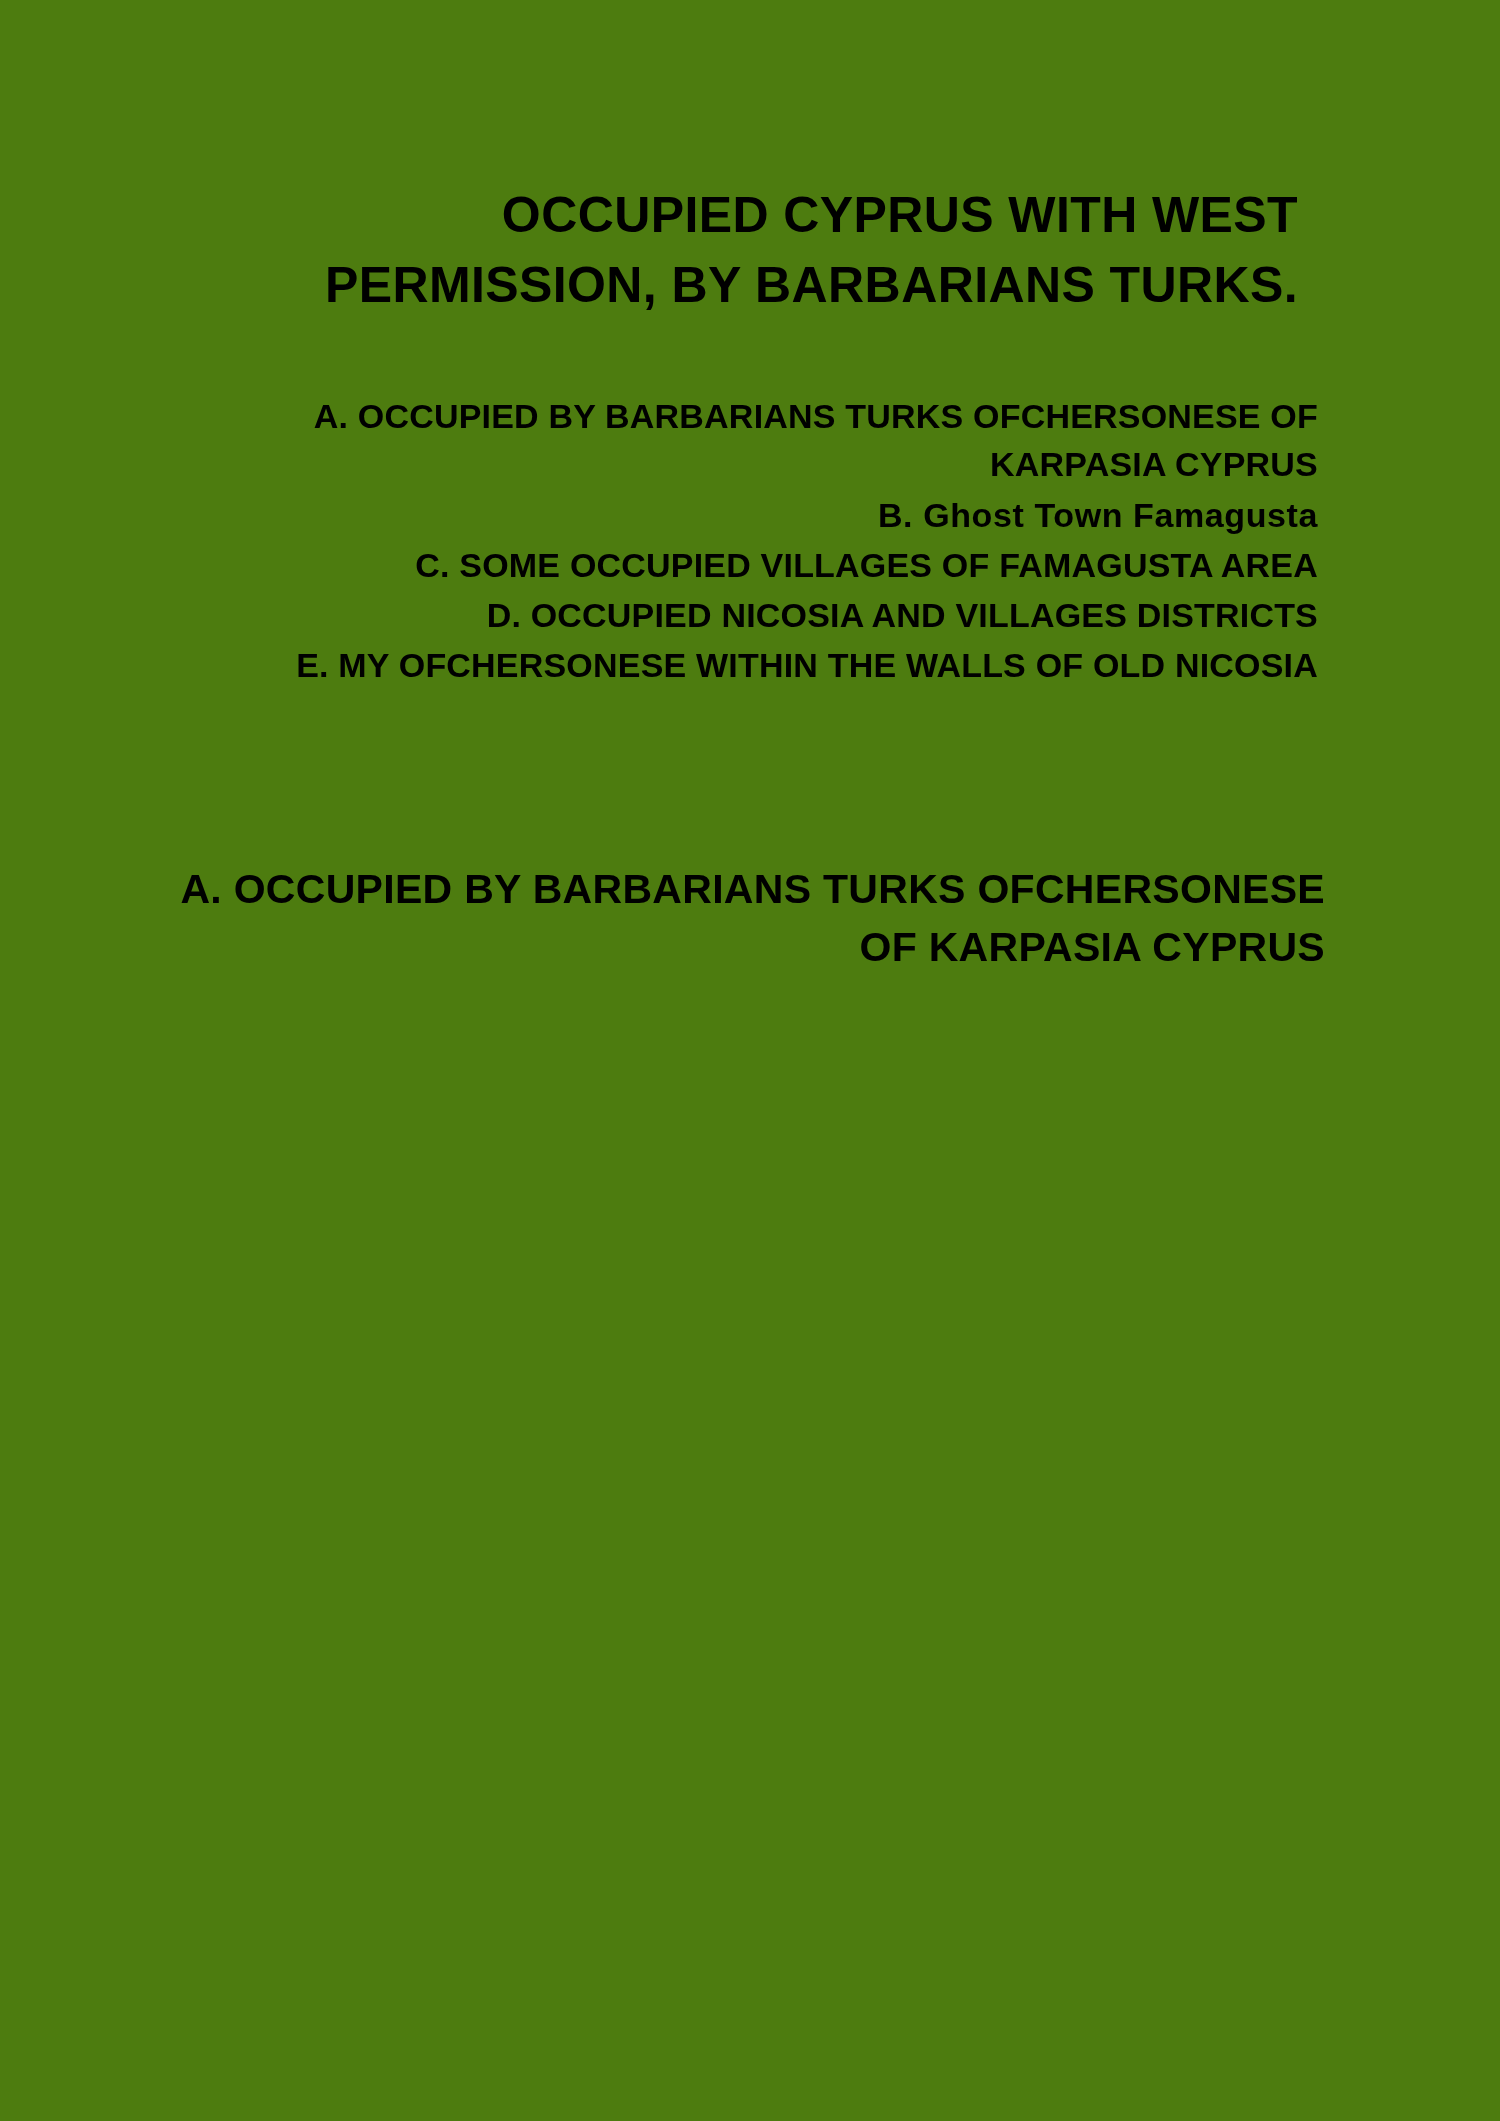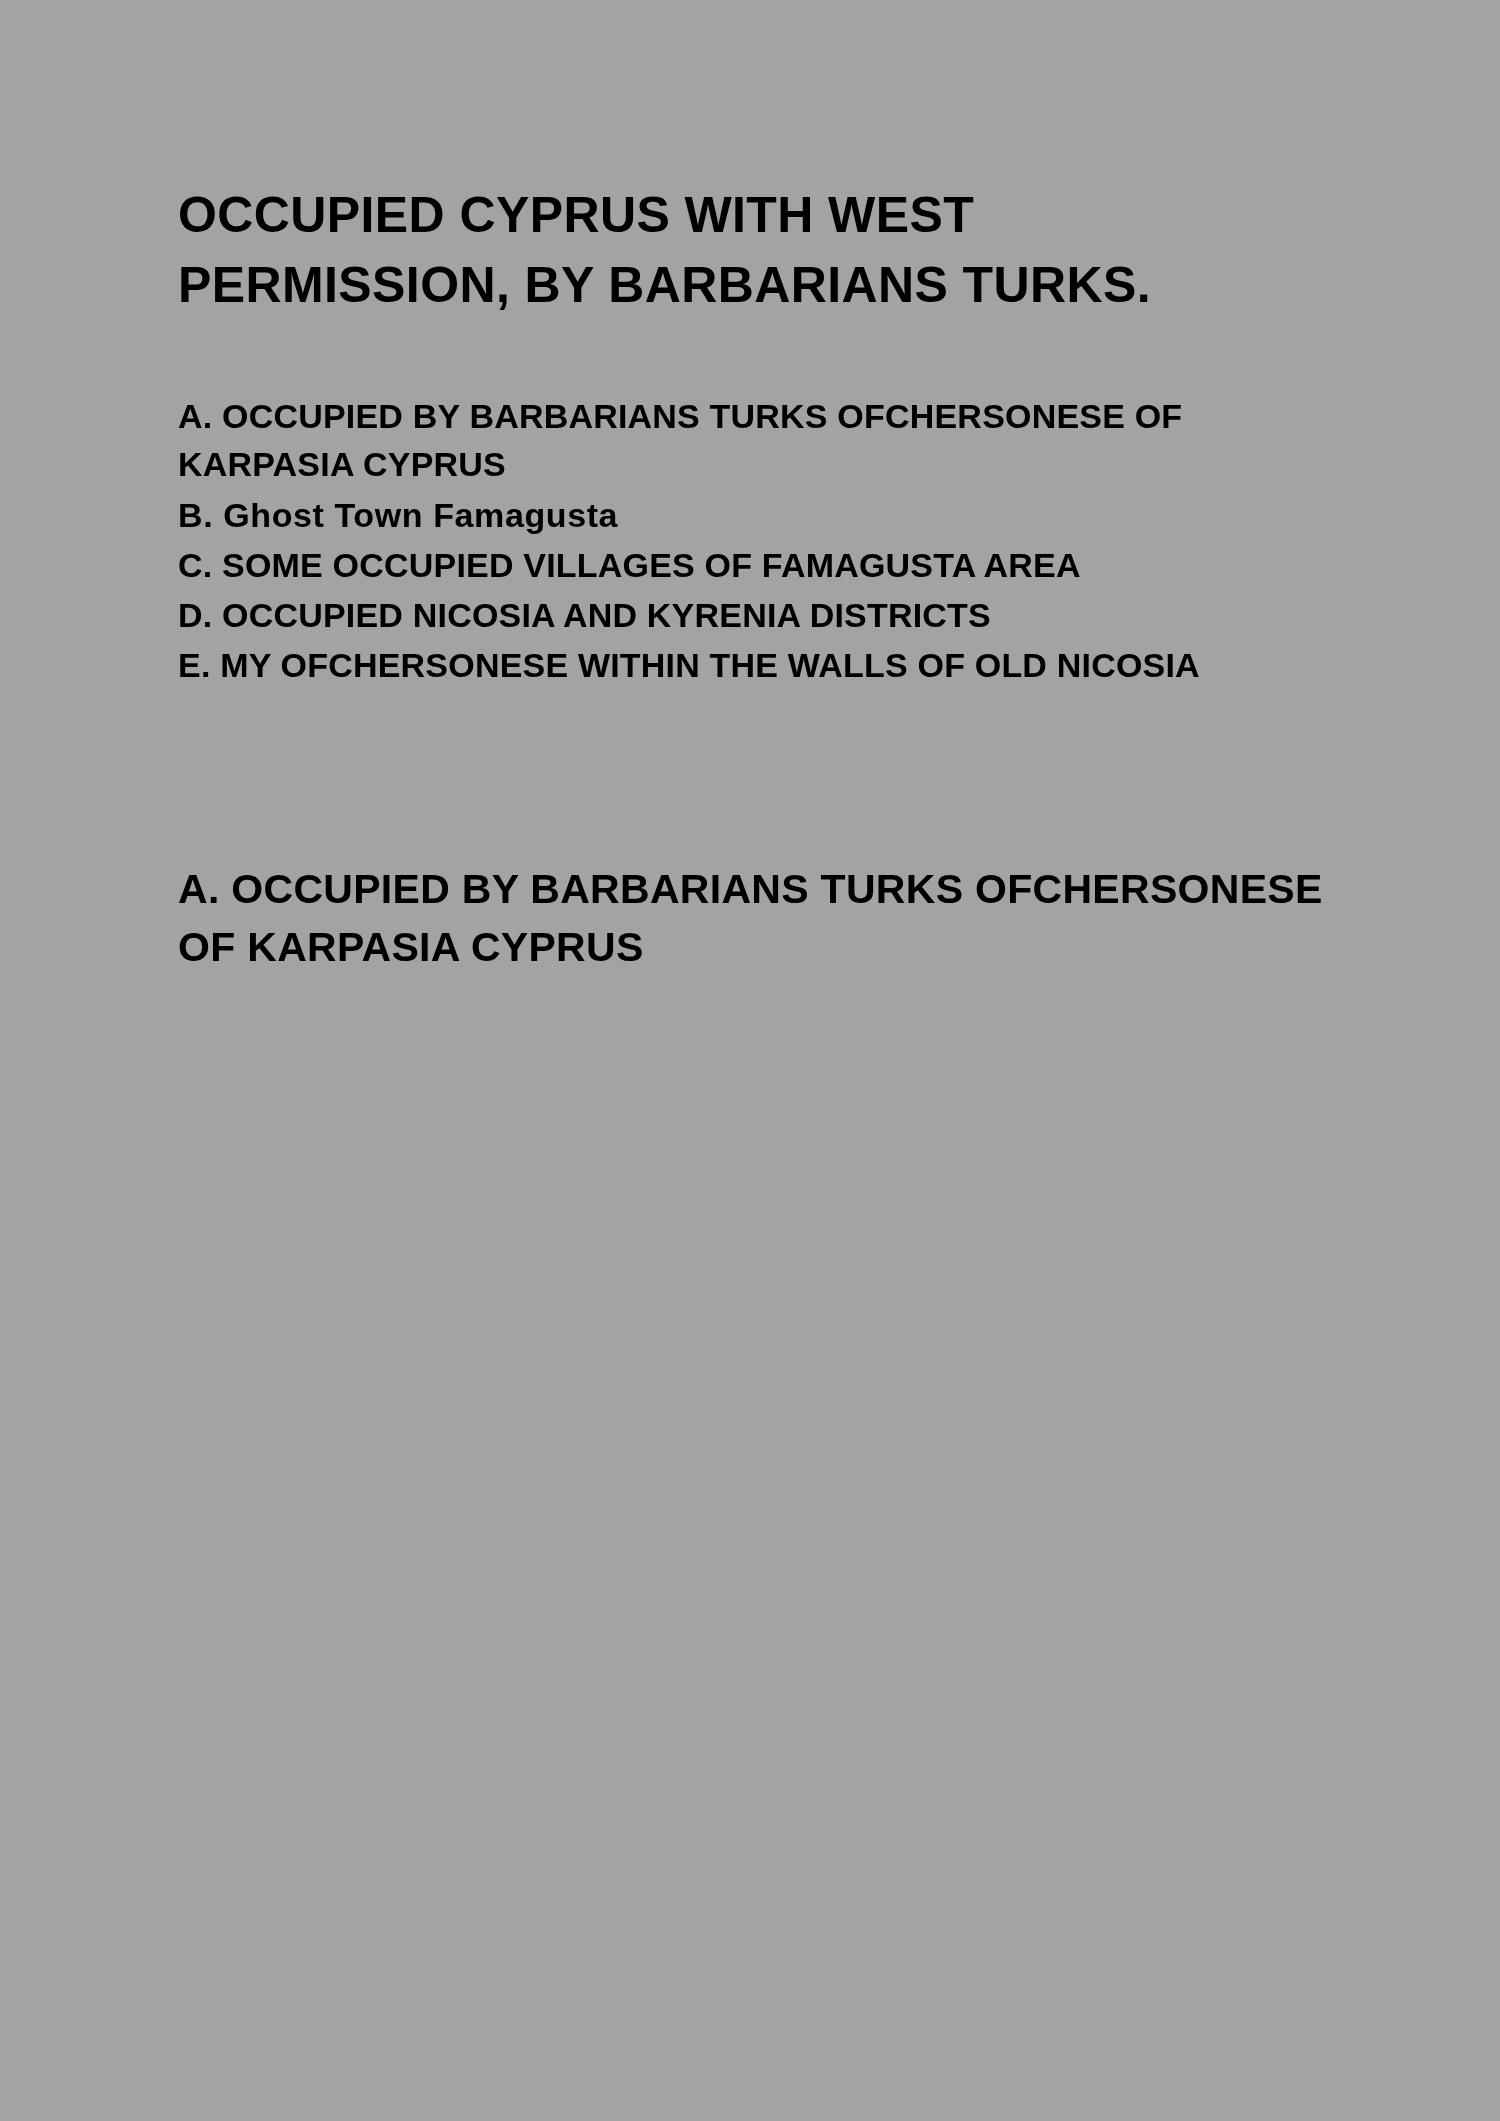--- a/index.html
+++ b/index.html
@@ -11,23 +11,24 @@
     width: 1500px;
     height: 2121px;
     font-family: "Liberation Sans", sans-serif;
     color: #000000;
     -webkit-font-smoothing: antialiased;
   }
   .page {
     position: relative;
     width: 1500px;
     height: 2121px;
-    background: #a3a3a3;
+    background: #4d7c0f;
     box-sizing: border-box;
     padding: 180px 175px 0 178px;
+    text-align: right;
   }
   .doc-title {
     font-size: 50px;
     font-weight: bold;
     line-height: 1.40;
     letter-spacing: 0.4px;
     margin: 0;
     max-width: 1120px;
   }
   .toc {
@@ -57,19 +58,19 @@
 <body>
 
 <div class="page">
 
   <h1 class="doc-title">OCCUPIED CYPRUS WITH WEST PERMISSION, BY BARBARIANS TURKS.</h1>
 
   <div class="toc">
     <p class="toc-item">A. OCCUPIED BY BARBARIANS TURKS OFCHERSONESE OF KARPASIA CYPRUS</p>
     <p class="toc-item sans-alt">B. Ghost Town Famagusta</p>
     <p class="toc-item">C. SOME OCCUPIED VILLAGES OF FAMAGUSTA AREA</p>
-    <p class="toc-item">D. OCCUPIED NICOSIA AND KYRENIA DISTRICTS</p>
+    <p class="toc-item">D. OCCUPIED NICOSIA AND VILLAGES DISTRICTS</p>
     <p class="toc-item">E. MY OFCHERSONESE WITHIN THE WALLS OF OLD NICOSIA</p>
   </div>
 
   <h2 class="section-heading">A. OCCUPIED BY BARBARIANS TURKS OFCHERSONESE OF KARPASIA CYPRUS</h2>
 
 </div>
 
 </body></html>

